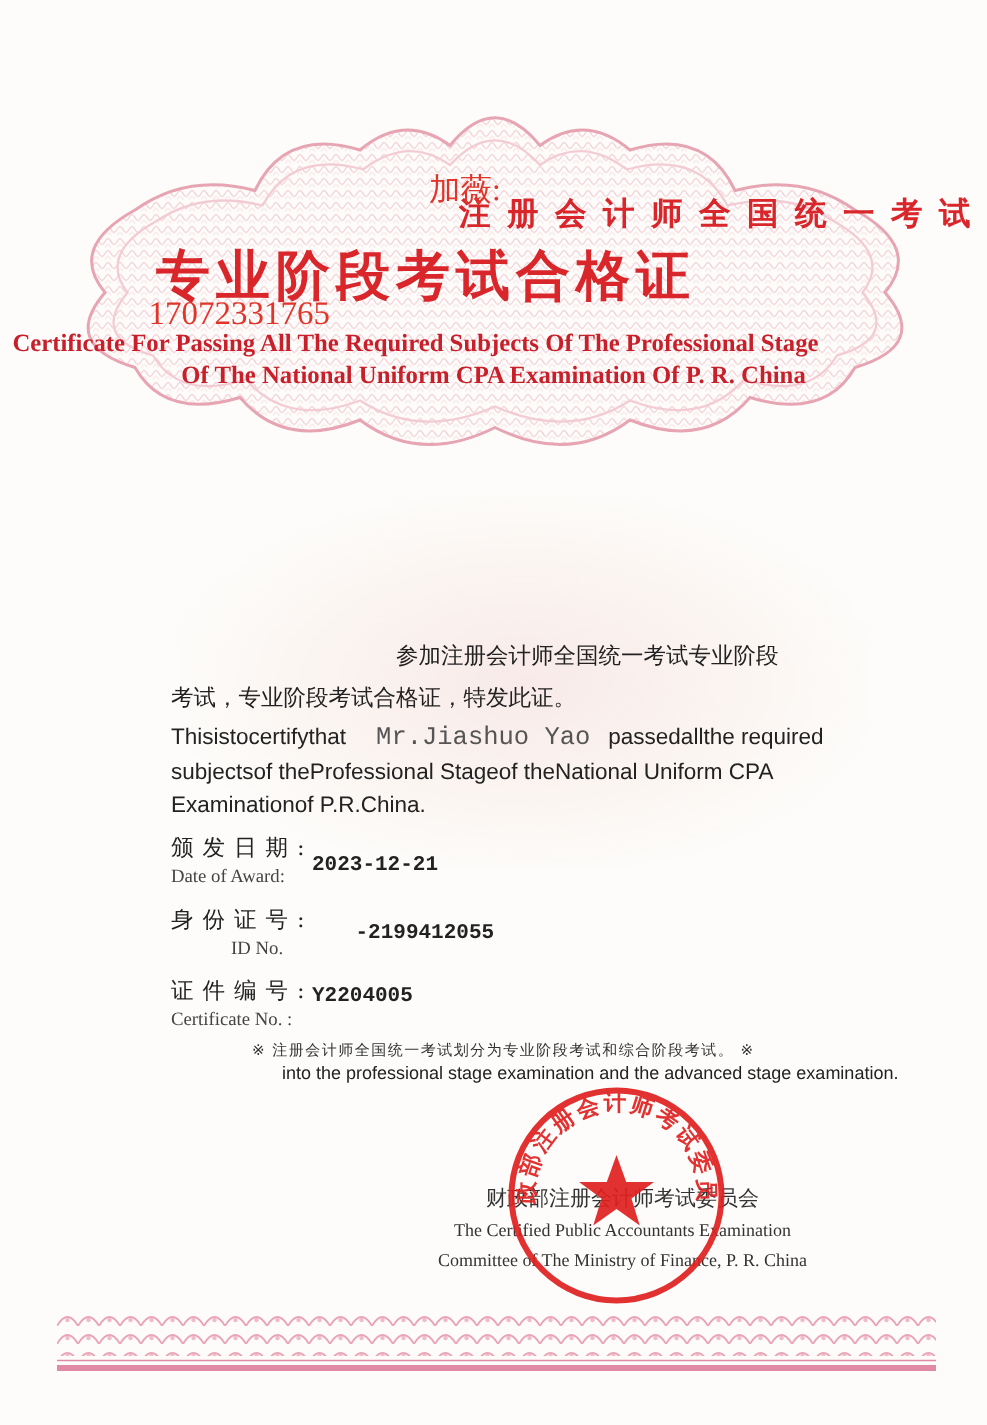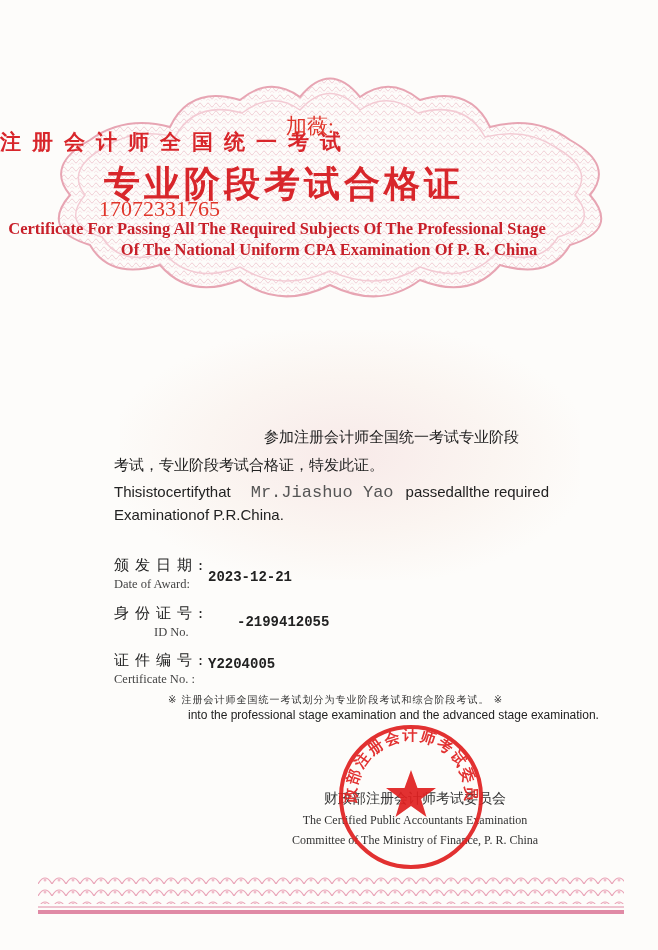--- a/index.html
+++ b/index.html
@@ -11,21 +11,21 @@
   .abs { position: absolute; }
   
   .rosette {
     left: 30px; top: 45px; width: 600px; height: 260px;
   }
   .body-tint {
     left: 120px; top: 330px; width: 460px; height: 250px;
     background: radial-gradient(ellipse at center, rgba(238,200,200,0.35) 0%, rgba(245,225,215,0.25) 45%, rgba(253,252,250,0) 75%);
   }
   .title-zh-1 {
-    left: 0; width: 658px; top: 128px; text-align: left;
+    left: 0; width: 658px; top: 128px; text-align: right;
     color: #d8262b; font-family: "DejaVu Sans", sans-serif; font-weight: bold;
     font-size: 21px; letter-spacing: 11px;
   }
   .title-zh-2 {
     left: 0; width: 568px; top: 160px; text-align: center;
     color: #d8262b; font-family: "DejaVu Sans", sans-serif; font-weight: bold;
     font-size: 36px; letter-spacing: 4px;
   }
   .overlay-top {
     left: 256px; top: 112px; color: #e0352a; font-family: "Liberation Serif", serif; font-size: 21px; margin-left: 30px;
@@ -101,20 +101,21 @@
 <div class="abs overlay-phone">17072331765</div>
 <div class="abs title-en-1">Certificate For Passing All The Required Subjects Of The Professional Stage</div>
 <div class="abs title-en-2">Of The National Uniform CPA Examination Of P. R. China</div>
 
 <div class="abs body-zh-1">参加注册会计师全国统一考试专业阶段</div>
 <div class="abs body-zh-2">考试，专业阶段考试合格证，特发此证。</div>
 <div class="abs body-en">
   <div>
     <span>Thisistocertifythat</span><span class="name">Mr.Jiashuo Yao</span><span>passedallthe required</span>
   </div>
+  <div>subjectsof theProfessional Stageof theNational Uniform CPA</div>
   <div>Examinationof P.R.China.</div>
 </div>
 
 <div class="abs" style="left:114px; top:556px;">
   <div class="field-label-zh">颁发日期:</div>
   <div class="field-label-en" style="margin-top:2px;">Date of Award:</div>
 </div>
 <div class="abs field-value" style="left:208px; top:569px;">2023-12-21</div>
 
 <div class="abs" style="left:114px; top:604px;">

